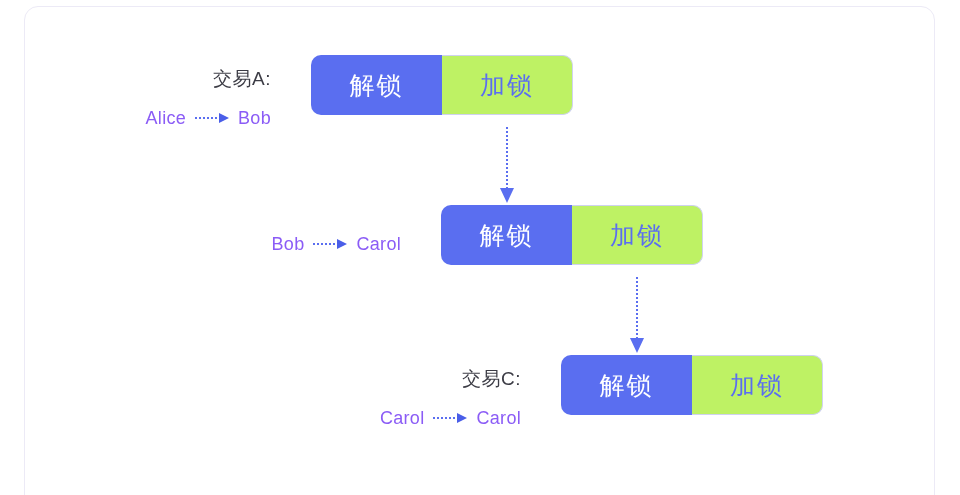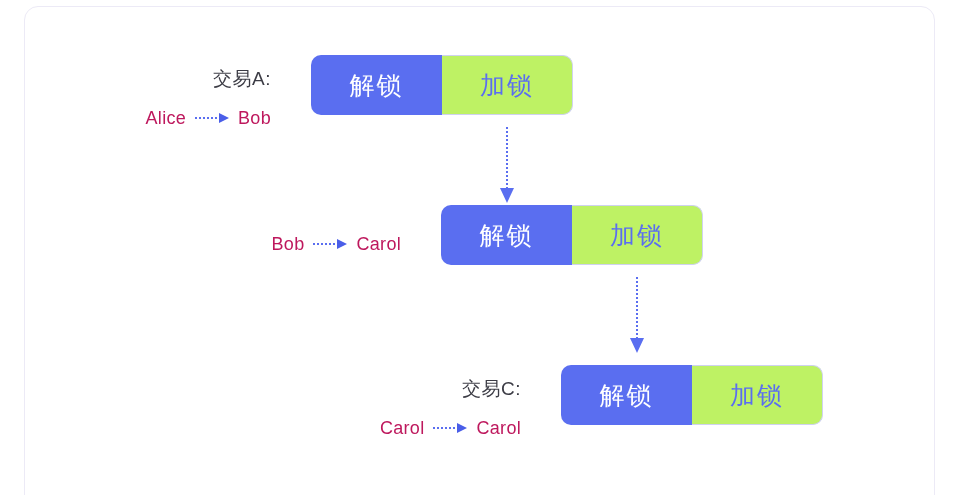--- a/index.html
+++ b/index.html
@@ -54,21 +54,21 @@
   .tx-title {
     font-size: 19px;
     color: #3c3c45;
     line-height: 24px;
     letter-spacing: .5px;
     white-space: nowrap;
   }
   .parties {
     margin-top: 16px;
     font-size: 18px;
-    color: #be185d;
+    color: #8b5cf6;
     line-height: 22px;
     white-space: nowrap;
     display: flex;
     justify-content: flex-end;
     align-items: center;
     gap: 9px;
   }
   .party { letter-spacing: .3px; }
 
   
@@ -191,21 +191,21 @@
         <span class="party">Carol</span>
       </div>
     </div>
 
     <div class="pill" style="left:260px;">
       <div class="seg seg-unlock">解锁</div>
       <div class="seg seg-lock">加锁</div>
     </div>
   </div>
 
-  <div class="row" style="left:301px; top:365px; width:522px;text-decoration:underline;">
+  <div class="row" style="left:301px; top:355px; width:522px;text-decoration:underline;">
 
     <div class="labels" style="right:302px;">
       <div class="tx-title">交易C:</div>
       <div class="parties">
         <span class="party">Carol</span>
         <span class="mini-arrow">
           <span class="shaft"></span>
             <span class="head"></span>
         </span>
         <span class="party">Carol</span>

